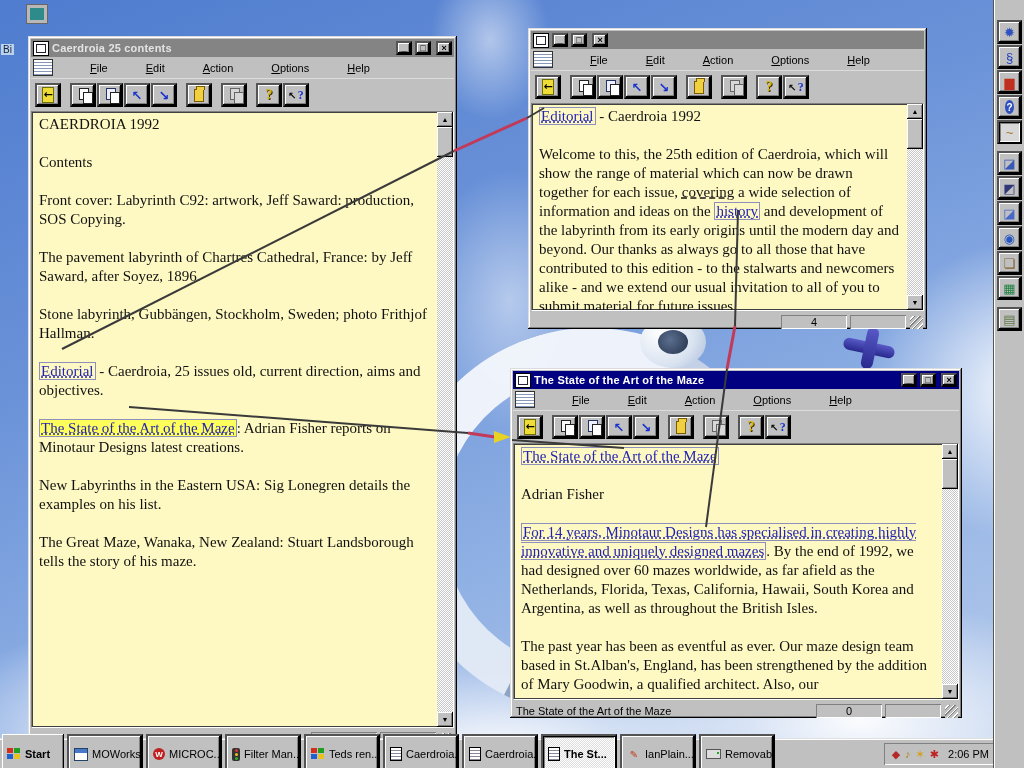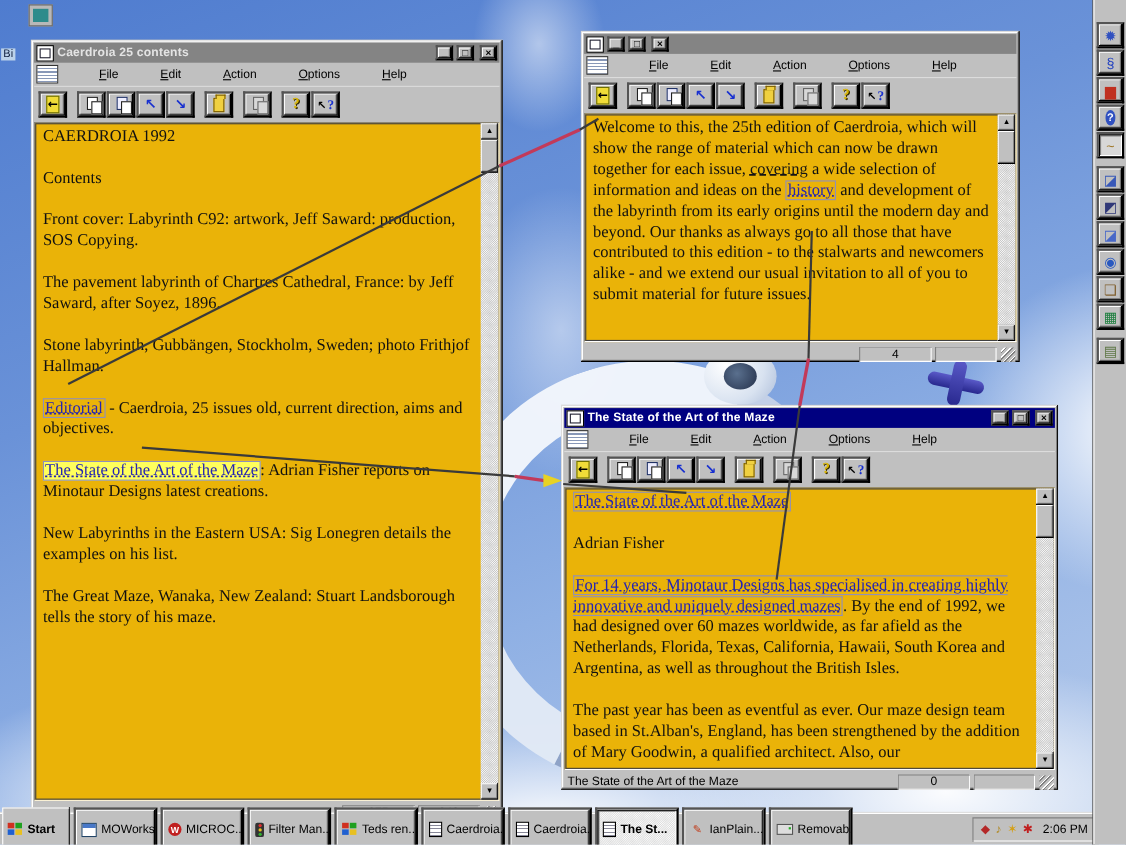--- a/index.html
+++ b/index.html
@@ -47,21 +47,21 @@
   .gi-copy-pages::after,.gi-paste-pages::after,.gi-copy-doc::after{content:"";position:absolute;left:5px;top:4px;width:8px;height:10px;background:#fff;border:1px solid #222;}
   .gi-paste-pages::before{background:#eef;border-color:#236;}
   .gi-copy-doc::before,.gi-copy-doc::after{background:#d8d8d8;border-color:#666;}
   .gi-link-back,.gi-link-forward{color:#1830d0;font-weight:bold;font-size:13px;}
   .gi-open-folder{position:relative;width:17px;height:11px;background:#f0d040;border:1px solid #7a5c00;}
   .gi-open-folder::before{content:"";position:absolute;top:-4px;left:1px;width:7px;height:3px;background:#f0d040;border:1px solid #7a5c00;border-bottom:0;}
   .gi-help{color:#d8b400;font:bold 14px "Liberation Serif",serif;text-shadow:1px 1px 0 #3c3000;}
   .gi-context-help{color:#1830d0;font:bold 12px "Liberation Serif",serif;}
   .gi-context-help::before{content:"\2196";color:#000;font-size:10px;margin-right:1px;font-family:"DejaVu Sans",sans-serif;}
 
-  .content-wrap{position:relative;background:#eab308;border-top:1px solid #808080;border-left:1px solid #808080;
+  .content-wrap{position:relative;background:#fef9c3;border-top:1px solid #808080;border-left:1px solid #808080;
     border-right:1px solid #fff;border-bottom:1px solid #fff;outline:1px solid #404040;outline-offset:-2px;overflow:hidden;padding-left:40px;}
   .doc-text{position:absolute;left:0;top:0;right:16px;bottom:0;padding:3px 8px 0 7px;overflow:hidden;
     font-family:"Liberation Serif",serif;font-size:15px;line-height:19px;color:#111;}
   .doc-text p{margin:0 0 19px 0;}
   .seg-link{color:#2424b4;text-decoration:underline dotted;border:1px solid #8f8fbb;padding:0 1px;}
   .seg-linkhl{color:#2424b4;text-decoration:underline dotted;border:1px solid #8f8fbb;background:#ffff5c;padding:0 1px;}
   .seg-note{color:#151515;text-decoration:underline dashed;}
   .sb{position:absolute;top:0;right:0;width:16px;bottom:0;
     background-image:linear-gradient(45deg,#fff 25%,transparent 25%,transparent 75%,#fff 75%),linear-gradient(45deg,#fff 25%,#c6c6c6 25%,#c6c6c6 75%,#fff 75%);
     background-size:2px 2px;background-position:0 0,1px 1px;}
@@ -261,20 +261,21 @@
         <span class="tb-gap"></span>
         <button class="tbtn">
           <span class="gi gi-help">?</span>
         </button>
         <button class="tbtn">
           <span class="gi gi-context-help">?</span>
         </button>
       </div>
       <div class="content-wrap" style="height: 206px;">
         <div class="doc-text">
+          <p><span class="seg-link">Editorial</span><span> - Caerdroia 1992</span></p>
           <p><span>Welcome to this, the 25th edition of Caerdroia, which will show the range of material which can now be drawn together for each issue, </span><span class="seg-note">covering</span><span> a wide selection of information and ideas on the </span><span class="seg-link">history</span><span> and development of the labyrinth from its early origins until the modern day and beyond. Our thanks as always go to all those that have contributed to this edition - to the stalwarts and newcomers alike - and we extend our usual invitation to all of you to submit material for future issues.</span></p>
         </div>
         <div class="sb">
           <div class="sb-btn sb-up">▲</div>
           <div class="sb-thumb"></div>
           <div class="sb-btn sb-down">▼</div>
         </div>
       </div>
       <div class="statusbar">
         <span class="spacer"></span>

